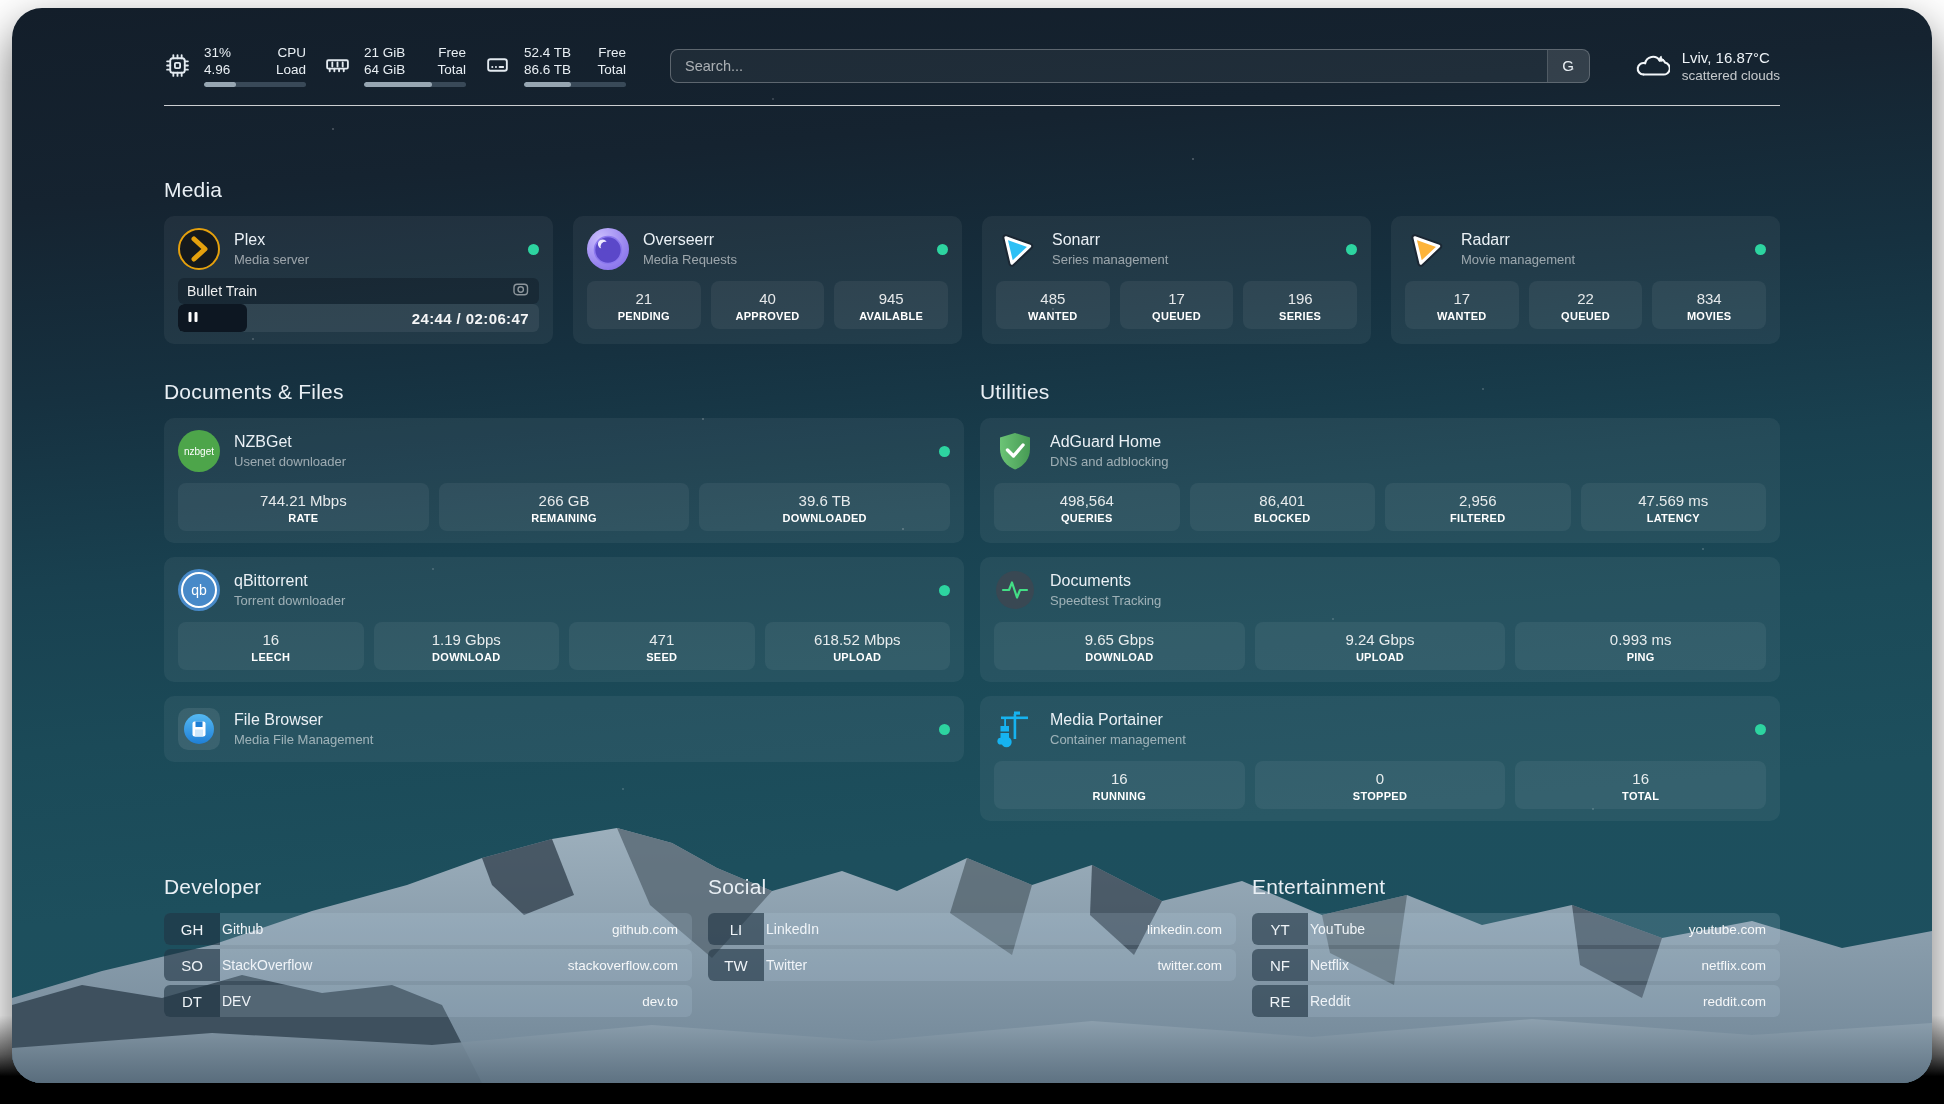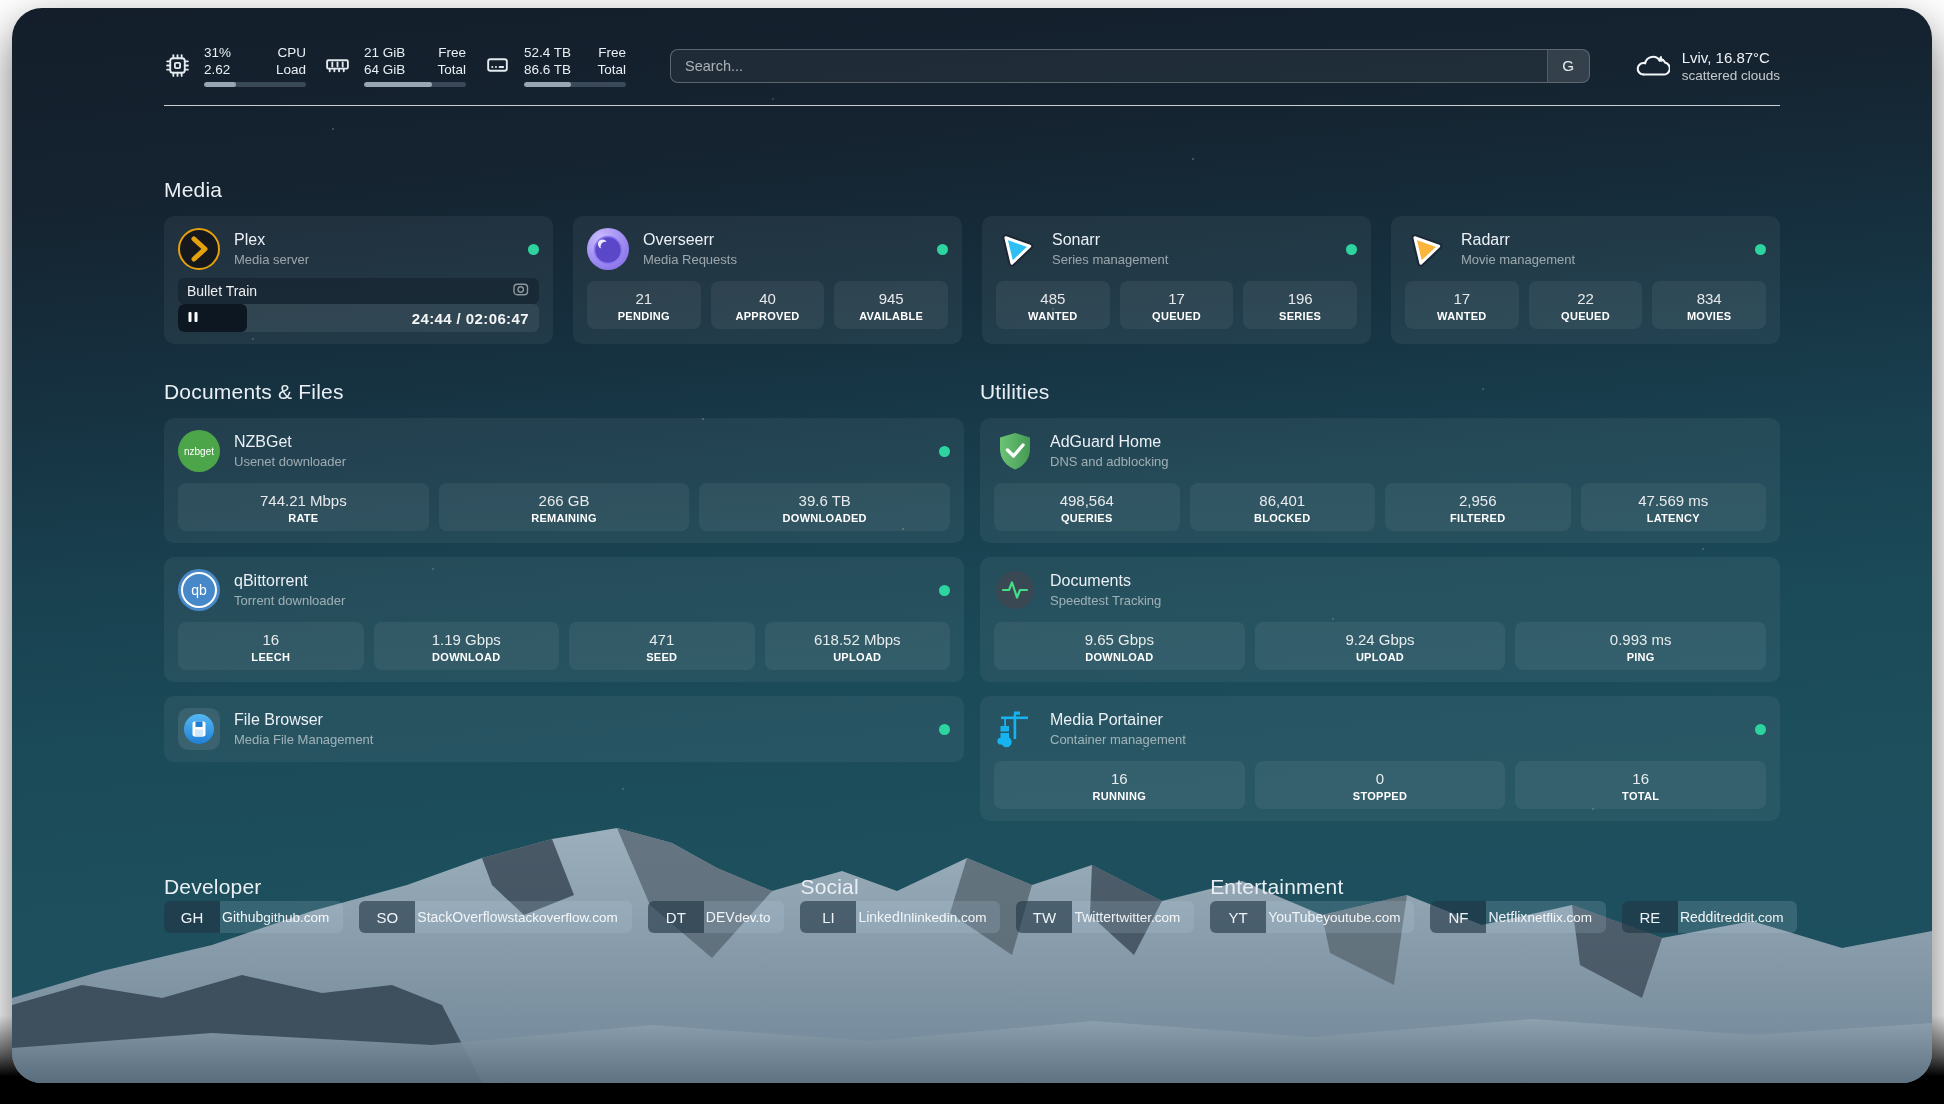--- a/index.html
+++ b/index.html
@@ -81,21 +81,21 @@
   .np-elapsed{ position:absolute; left:0; top:0; bottom:0; background:#0d1722;
     border-radius:6px; display:flex; align-items:center; padding-left:10px; }
   .np-time{ position:relative; z-index:1; font-size:15px; font-weight:600;
     color:rgba(255,255,255,.95); letter-spacing:.4px; }
 
   .twocol{ display:grid; grid-template-columns:1fr 1fr; column-gap:16px; margin-top:36px; }
   .col .card{ margin-top:14px; }
 
   
   .bookmarks{ display:grid; grid-template-columns:1fr 1fr 1fr; column-gap:16px; margin-top:54px; }
-  .bm-list{ margin-top:2px; display:flex; gap:16px; }
+  .bm-list{ margin-top:14px; display:flex; flex-direction:column; gap:4px; }
   .bm-row{ display:flex; align-items:stretch; height:32px; border-radius:6px; overflow:hidden;
     background:rgba(195,220,235,.16); cursor:pointer; }
   .bm-abbr{ width:56px; flex:0 0 56px; display:flex; align-items:center; justify-content:center;
     background:rgba(13,32,48,.55); color:#eef3f7; font-size:15px; }
   .bm-name{ display:flex; align-items:center; padding-left:2px; font-size:14px; color:#f0f4f8; }
   .bm-url{ margin-left:auto; display:flex; align-items:center; padding-right:14px;
     font-size:13.5px; color:rgba(255,255,255,.92); }
 </style>
 </head>
 <body>
@@ -137,21 +137,21 @@
                 <rect x="10.5" y="10.5" width="5" height="5" rx="1"></rect>
               <path d="M9 6V3 M13 6V3 M17 6V3 M9 20v3 M13 20v3 M17 20v3 M6 9H3 M6 13H3 M6 17H3 M20 9h3 M20 13h3 M20 17h3"></path>
             </svg>
           </span>
           <div class="res-grid">
             <div class="res-row">
                 <span>31%</span>
                 <span>CPU</span>
               </div>
             <div class="res-row">
-                <span>2.62</span>
+                <span>4.96</span>
                 <span>Load</span>
               </div>
             <div class="res-track">
                 <div class="res-fill" style="width: 31%;"></div>
               </div>
           </div>
         </div>
 
         <div class="res">
           <span class="res-icon">

